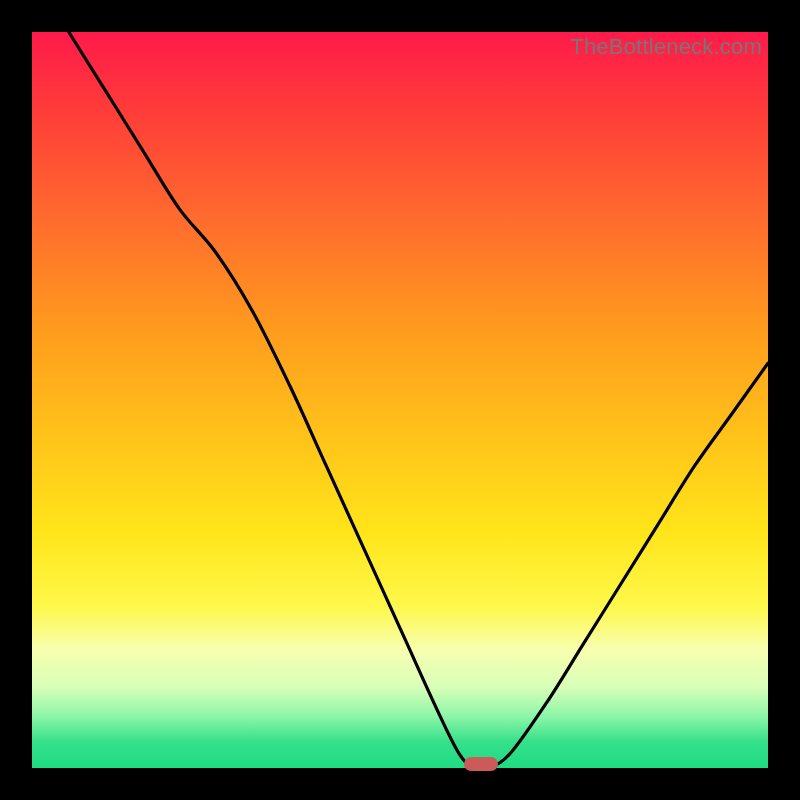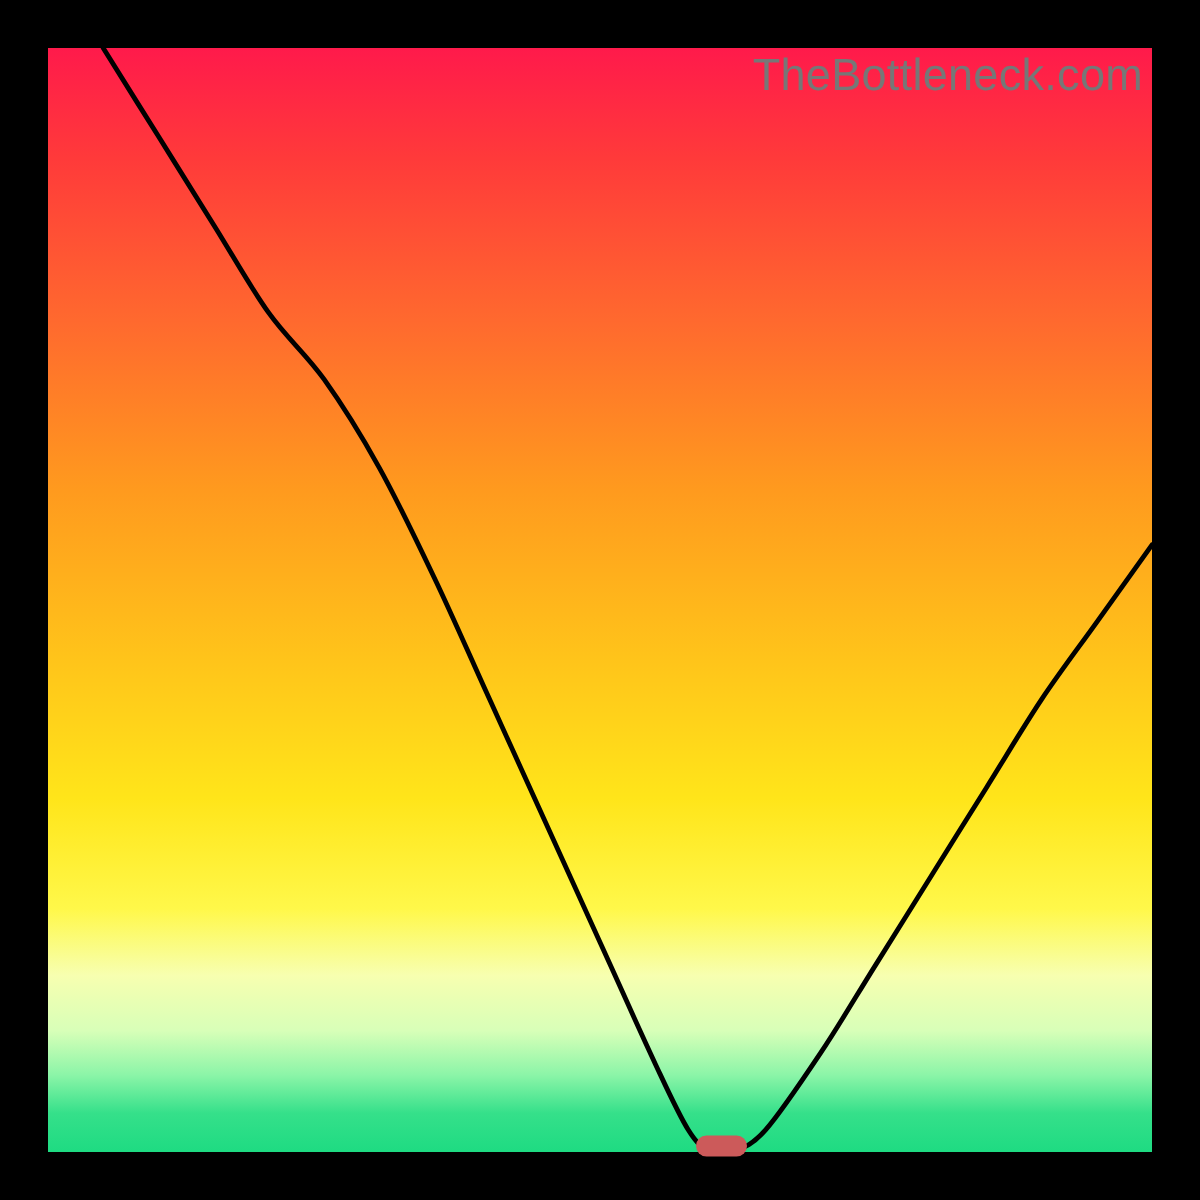--- a/index.html
+++ b/index.html
@@ -37,21 +37,21 @@
       #8cf5a8 93%,
       #35e08a 96.5%,
       #1edb82 100%
     );
   }
   .watermark {
     position: absolute;
     top: 2px;
     right: 6px;
     color: #777;
-    font-size: 30px;
+    font-size: 22px;
     letter-spacing: 0.2px;
     font-weight: 500;
     user-select: none;
   }
   svg.curve {
     position: absolute;
     left: 0;
     top: 0;
     width: 736px;
     height: 736px;

